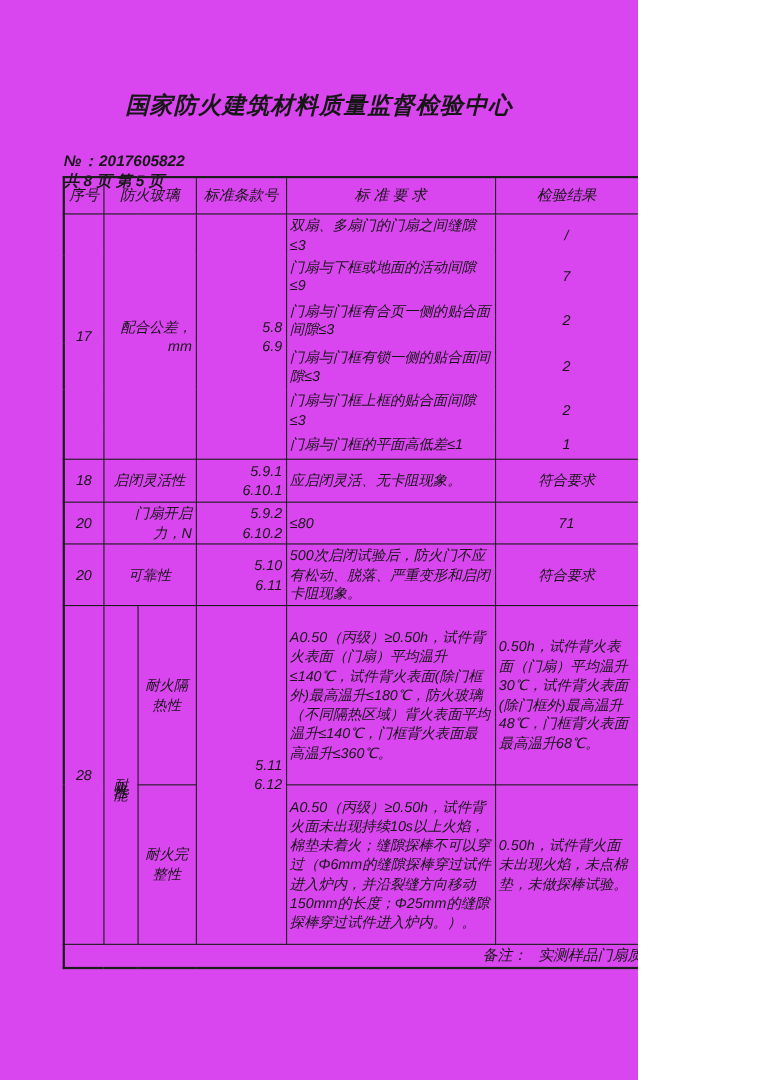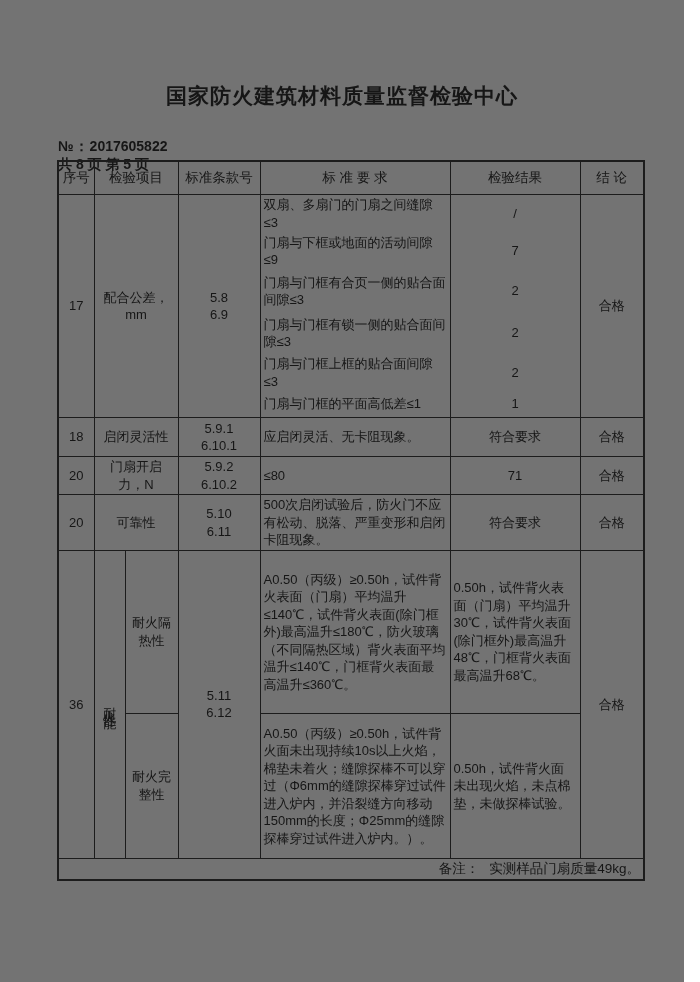--- a/index.html
+++ b/index.html
@@ -1,23 +1,24 @@
 <!DOCTYPE html>
 <html><head>
 <meta charset="utf-8">
 <style>
   html, body { margin: 0; padding: 0; background: #ffffff; }
   .page {
     position: relative;
-    width: 684px;
+    width: 580px;
     height: 982px;
-    background: #737373;
+    background: #d946ef;
     font-family: "Liberation Sans", sans-serif;
     color: #161616;
     overflow: hidden;
+    font-style: italic;
   }
   .title {
     position: absolute;
     top: 82px; left: 0; width: 100%;
     text-align: center;
     font-size: 21px;
     font-weight: 700;
     letter-spacing: 1px;
   }
   .subtitle {
@@ -51,21 +52,21 @@
     border: 1px solid #1c1c1c;
     padding: 1px 3px;
     vertical-align: middle;
     font-weight: 400;
     line-height: 1.35;
     overflow: hidden;
     margin-top: 32px;
   }
   th { font-size: 13.5px; }
   .c   { text-align: center; }
-  .pre { white-space: pre-line; }
+  .pre { white-space: pre-line; text-align: right; }
   .req { text-align: left; padding: 2px 5px; }
   
   .nb-b { border-bottom: none !important; }
   .nb-t { border-top: none !important; }
   .vert {
     writing-mode: vertical-rl;
     text-orientation: upright;
     letter-spacing: 3px;
     display: inline-block;
   }
@@ -107,21 +108,21 @@
         <col style="width:53px">
         <col style="width:82px">
         <col style="width:190px">
         <col style="width:130px">
         <col style="width:64px">
     </colgroup>
 
     <tbody>
         <tr class="h32">
       <th class="c">序号</th>
-      <th class="c" colspan="2">检验项目</th>
+      <th class="c" colspan="2">防火玻璃</th>
       <th class="c">标准条款号</th>
       <th class="c">标 准 要 求</th>
       <th class="c">检验结果</th>
       <th class="c">结 论</th>
     </tr>
 
     <tr class="h34">
       <td class="c" rowspan="6">17</td>
       <td class="c pre" rowspan="6" colspan="2">配合公差，
 mm</td>
@@ -177,21 +178,21 @@
       <td class="c">20</td>
       <td class="c" colspan="2">可靠性</td>
       <td class="c pre">5.10
 6.11</td>
       <td class="req">500次启闭试验后，防火门不应有松动、脱落、严重变形和启闭卡阻现象。</td>
       <td class="c">符合要求</td>
       <td class="c">合格</td>
     </tr>
 
     <tr class="h162">
-      <td class="c" rowspan="2">36</td>
+      <td class="c" rowspan="2">28</td>
       <td class="c" rowspan="2"><span class="vert">耐火性能</span></td>
       <td class="c">耐火隔热性</td>
       <td class="c pre" rowspan="2">5.11
 6.12</td>
       <td class="req">A0.50（丙级）≥0.50h，试件背火表面（门扇）平均温升≤140℃，试件背火表面(除门框外)最高温升≤180℃，防火玻璃（不同隔热区域）背火表面平均温升≤140℃，门框背火表面最高温升≤360℃。</td>
       <td class="req">0.50h，试件背火表面（门扇）平均温升30℃，试件背火表面(除门框外)最高温升48℃，门框背火表面最高温升68℃。</td>
       <td class="c" rowspan="2">合格</td>
     </tr>
     <tr class="h144">
       <td class="c">耐火完整性</td>

